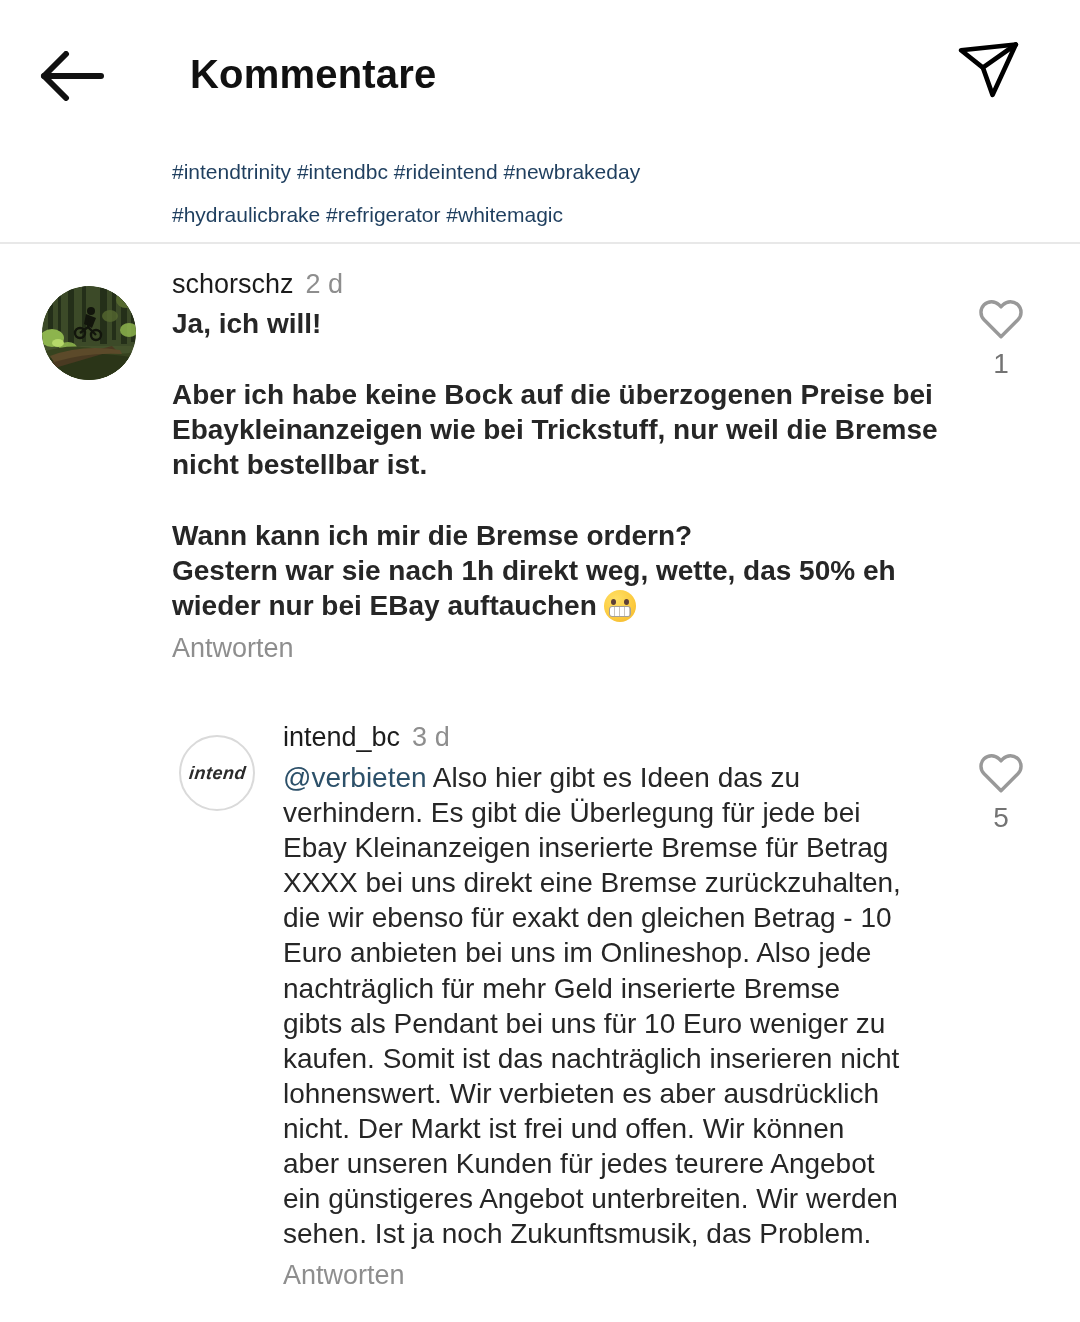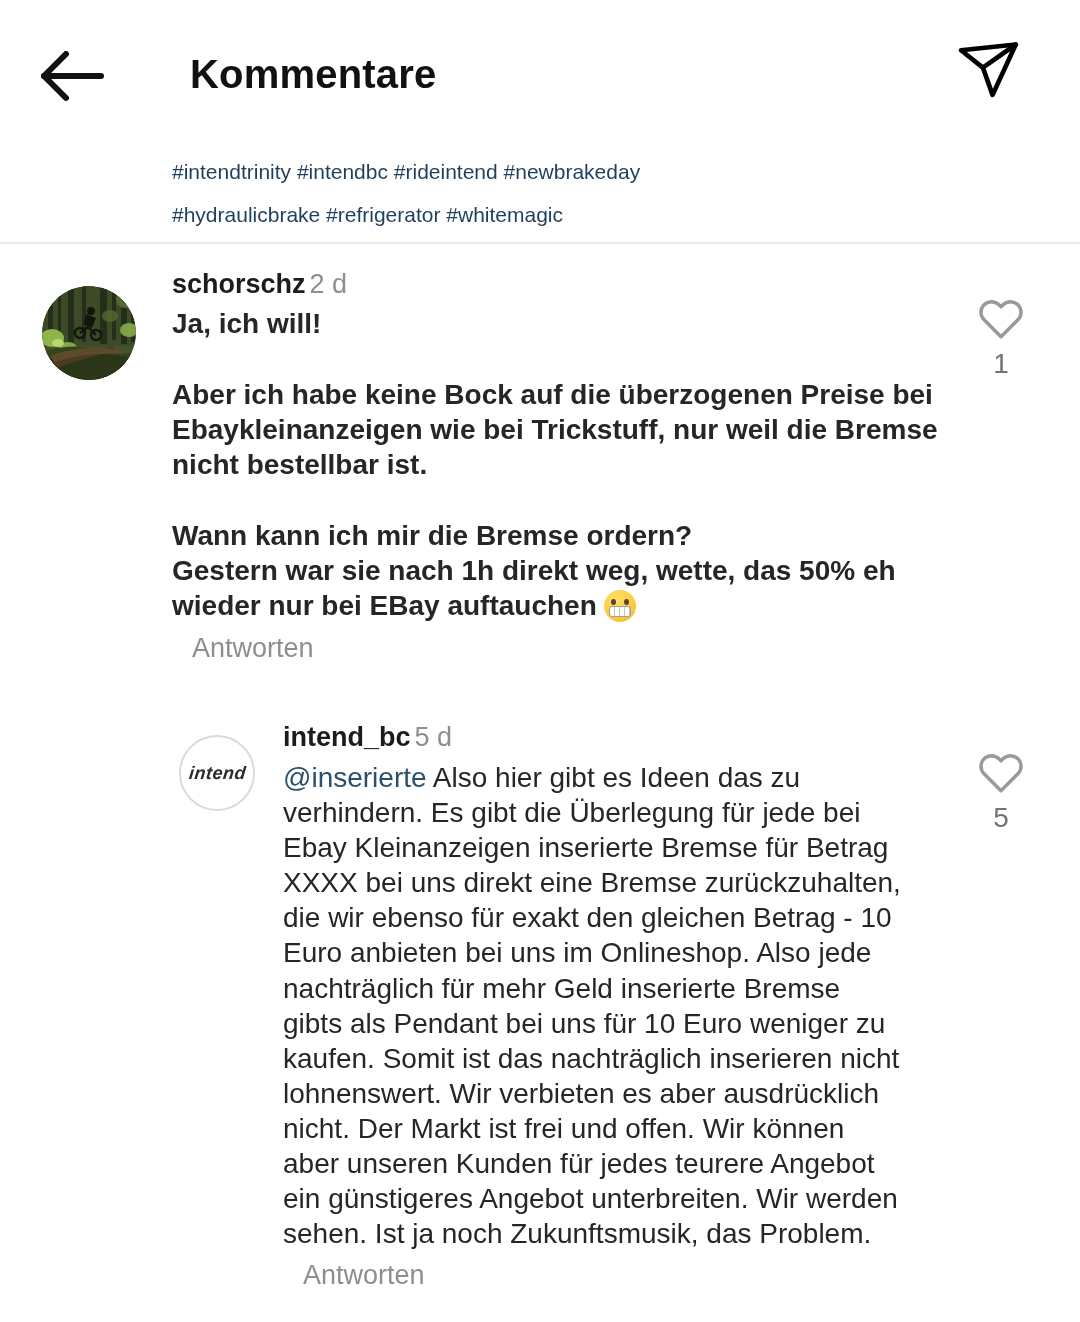--- a/index.html
+++ b/index.html
@@ -18,27 +18,27 @@
   
   .avatar{position:absolute;border-radius:50%;overflow:hidden;cursor:pointer;}
   .avatar-1{left:42px;top:286px;width:94px;height:94px;}
   .avatar-2{left:179px;top:735px;width:76px;height:76px;background:#fff;border:2px solid #dadada;
     box-sizing:border-box;display:flex;align-items:center;justify-content:center;}
   .avatar-2 .logo-text{font-style:italic;font-weight:bold;font-size:18px;color:#2b2b2b;
     transform:skewX(-6deg);letter-spacing:.5px;}
   .user-row{position:absolute;font-size:27px;line-height:33px;}
   .user-row-1{left:172px;top:268px;}
   .user-row-2{left:283px;top:721px;}
-  .username{font-weight:bold;color:#1c1c1c;cursor:pointer;}
-  .timestamp{color:var(--muted,#8e8e8e);margin-left:4px;}
+  .username{font-weight:normal;color:#1c1c1c;cursor:pointer;}
+  .timestamp{color:var(--muted,#8e8e8e);margin-left:12px;}
   .comment-text{position:absolute;font-size:28px;line-height:35.3px;color:var(--text,#262626);white-space:pre-line;}
   .comment-text-1{left:172px;top:306px;width:800px;font-weight:bold;}
   .comment-text-2{left:283px;top:760px;width:700px;line-height:35.1px;}
   .mention{color:var(--mention,#2c5069);cursor:pointer;}
-  .reply-btn{position:absolute;font-size:27px;color:var(--muted,#8e8e8e);cursor:pointer;background:none;border:none;padding:0;margin-left:20px;}
+  .reply-btn{position:absolute;font-size:27px;color:var(--muted,#8e8e8e);cursor:pointer;background:none;border:none;padding:0;}
   .reply-1{left:172px;top:633px;}
   .reply-2{left:283px;top:1260px;}
   .like-block{position:absolute;width:70px;text-align:center;}
   .like-1{left:966px;top:296px;}
   .like-2{left:966px;top:750px;}
   .like-btn{background:none;border:none;padding:0;cursor:pointer;display:block;margin:0 auto;}
   .like-count{display:block;margin-top:6px;font-size:28px;color:#737373;}
   
   .emoji-grimace{display:inline-block;width:32px;height:32px;border-radius:50%;position:relative;
     vertical-align:-7px;margin-left:7px;
@@ -158,24 +158,24 @@
       </span>
     </button>
     <span class="like-count">1</span>
   </div>
 
   <div class="avatar avatar-2">
     <span class="logo-text">intend</span>
   </div>
 
   <div class="user-row user-row-2">
-    <span class="username">intend_bc</span><span class="timestamp">5 d</span>
-  </div>
-
-  <div class="comment-text comment-text-2"><span class="mention">@inserierte</span><span> Also hier gibt es Ideen das zu
+    <span class="username">intend_bc</span><span class="timestamp">3 d</span>
+  </div>
+
+  <div class="comment-text comment-text-2"><span class="mention">@verbieten</span><span> Also hier gibt es Ideen das zu
 verhindern. Es gibt die Überlegung für jede bei
 Ebay Kleinanzeigen inserierte Bremse für Betrag
 XXXX bei uns direkt eine Bremse zurückzuhalten,
 die wir ebenso für exakt den gleichen Betrag - 10
 Euro anbieten bei uns im Onlineshop. Also jede
 nachträglich für mehr Geld inserierte Bremse
 gibts als Pendant bei uns für 10 Euro weniger zu
 kaufen. Somit ist das nachträglich inserieren nicht
 lohnenswert. Wir verbieten es aber ausdrücklich
 nicht. Der Markt ist frei und offen. Wir können

